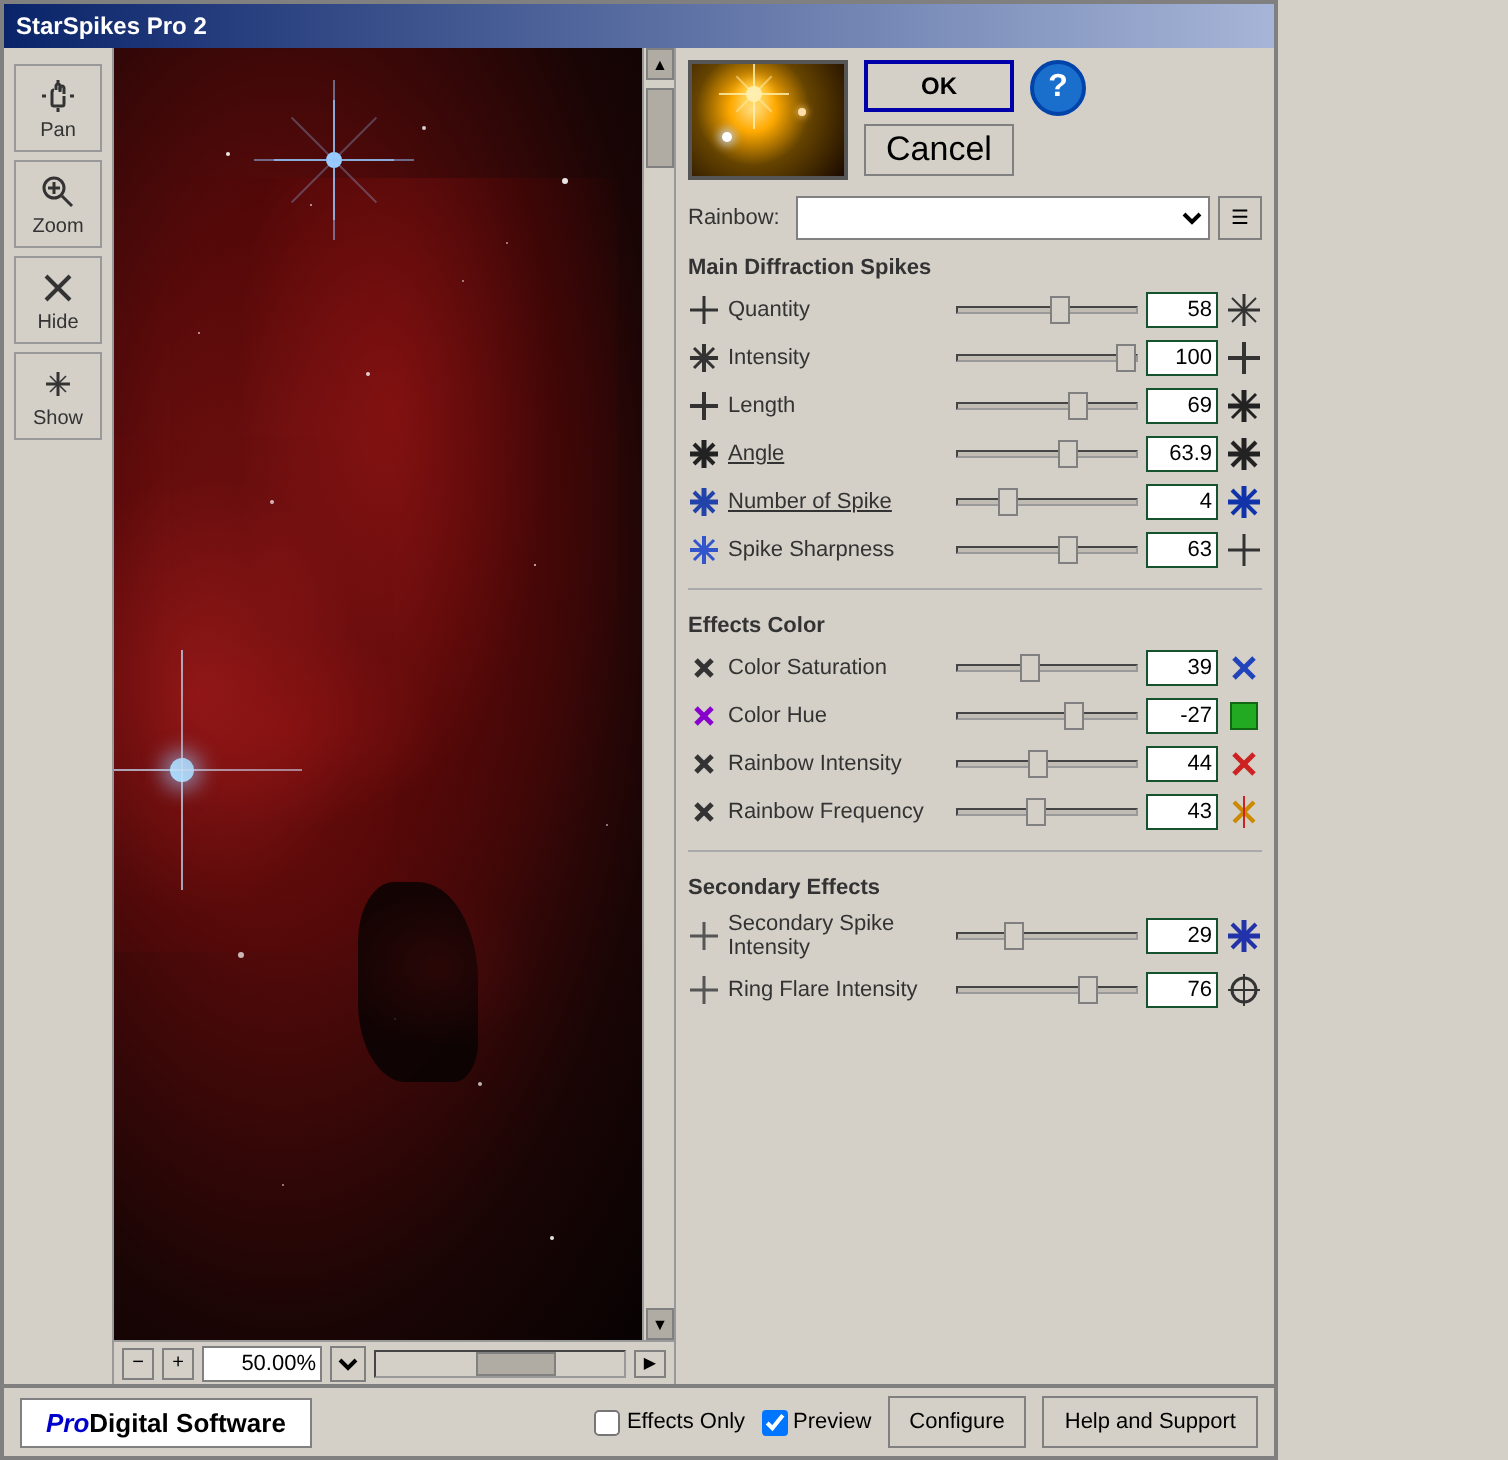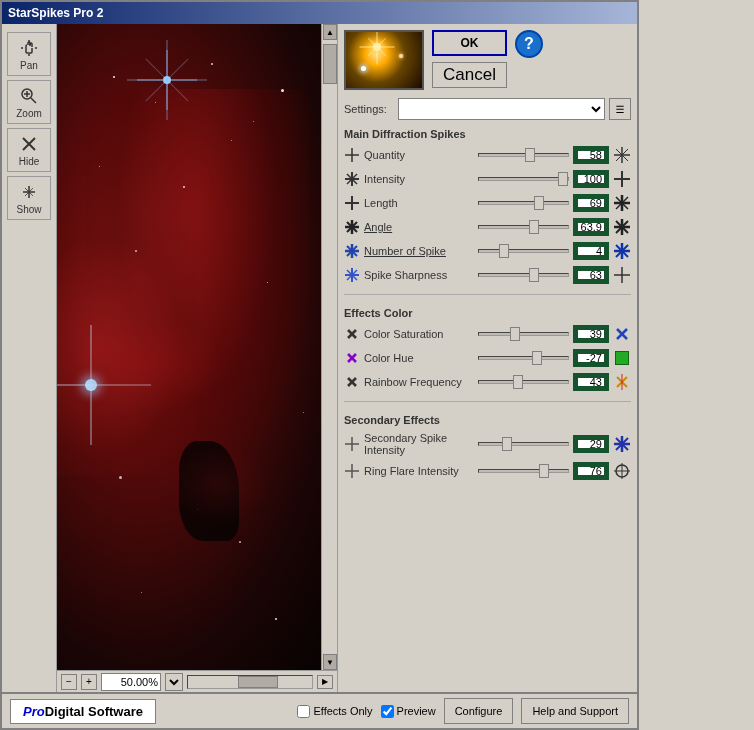--- a/index.html
+++ b/index.html
@@ -258,21 +258,21 @@
     .slider::-webkit-slider-thumb {
       -webkit-appearance: none;
       width: 10px; height: 14px;
       background: #d4d0c8;
       border: 1px solid #808080;
       cursor: pointer;
     }
     .param-value {
       width: 36px;
       height: 18px;
-      border: 5px solid #14532d;
+      border: 1px solid #14532d;
       background: white;
       font-size: 11px;
       text-align: right;
       padding-right: 2px;
       display: flex; align-items: center; justify-content: flex-end;
     }
     .param-end-icon {
       width: 18px; height: 18px;
       display: flex; align-items: center; justify-content: center;
       flex-shrink: 0;
@@ -472,21 +472,21 @@
           <div style="position:absolute;top:40%;left:70%;width:4px;height:4px;background:#ffddaa;border-radius:50%;box-shadow:0 0 3px 1px rgba(255,200,100,0.6)"></div>
         </div>
         <div class="btn-group">
           <button class="ok-btn">OK</button>
           <button class="cancel-btn">Cancel</button>
         </div>
         <div class="help-circle">?</div>
       </div>
 
       <div class="settings-row">
-        <span class="settings-label">Settings:</span>
+        <span class="settings-label">Rainbow:</span>
         <select class="settings-select">
           <option></option>
         </select>
         <button class="settings-menu-btn">☰</button>
       </div>
 
       <div class="section-title">Main Diffraction Spikes</div>
 
       <div class="param-row">
         <div class="param-icon">
@@ -658,20 +658,39 @@
         <div class="param-label"><span>Color Hue</span></div>
         <div class="slider-container">
           <input type="range" class="slider" min="-100" max="100" value="35" style="">
         </div>
         <div class="param-value">-27</div>
         <div class="param-end-icon">
           <div class="green-square"></div>
         </div>
       </div>
 
+      <div class="param-row">
+        <div class="param-icon">
+          <svg width="14" height="14" viewBox="0 0 14 14">
+              <line x1="3" y1="3" x2="11" y2="11" stroke="#333" stroke-width="2.5"></line>
+              <line x1="11" y1="3" x2="3" y2="11" stroke="#333" stroke-width="2.5"></line>
+            </svg>
+        </div>
+        <div class="param-label"><span>Rainbow Intensity</span></div>
+        <div class="slider-container">
+          <input type="range" class="slider" min="0" max="100" value="44" style="">
+        </div>
+        <div class="param-value">44</div>
+        <div class="param-end-icon">
+          <svg width="16" height="16" viewBox="0 0 16 16">
+              <line x1="3" y1="3" x2="13" y2="13" stroke="#cc2222" stroke-width="2.5"></line>
+              <line x1="13" y1="3" x2="3" y2="13" stroke="#cc2222" stroke-width="2.5"></line>
+            </svg>
+        </div>
+      </div>
 
       <div class="param-row">
         <div class="param-icon">
           <svg width="14" height="14" viewBox="0 0 14 14">
               <line x1="3" y1="3" x2="11" y2="11" stroke="#333" stroke-width="2.5"></line>
               <line x1="11" y1="3" x2="3" y2="11" stroke="#333" stroke-width="2.5"></line>
             </svg>
         </div>
         <div class="param-label"><span>Rainbow Frequency</span></div>
         <div class="slider-container">

